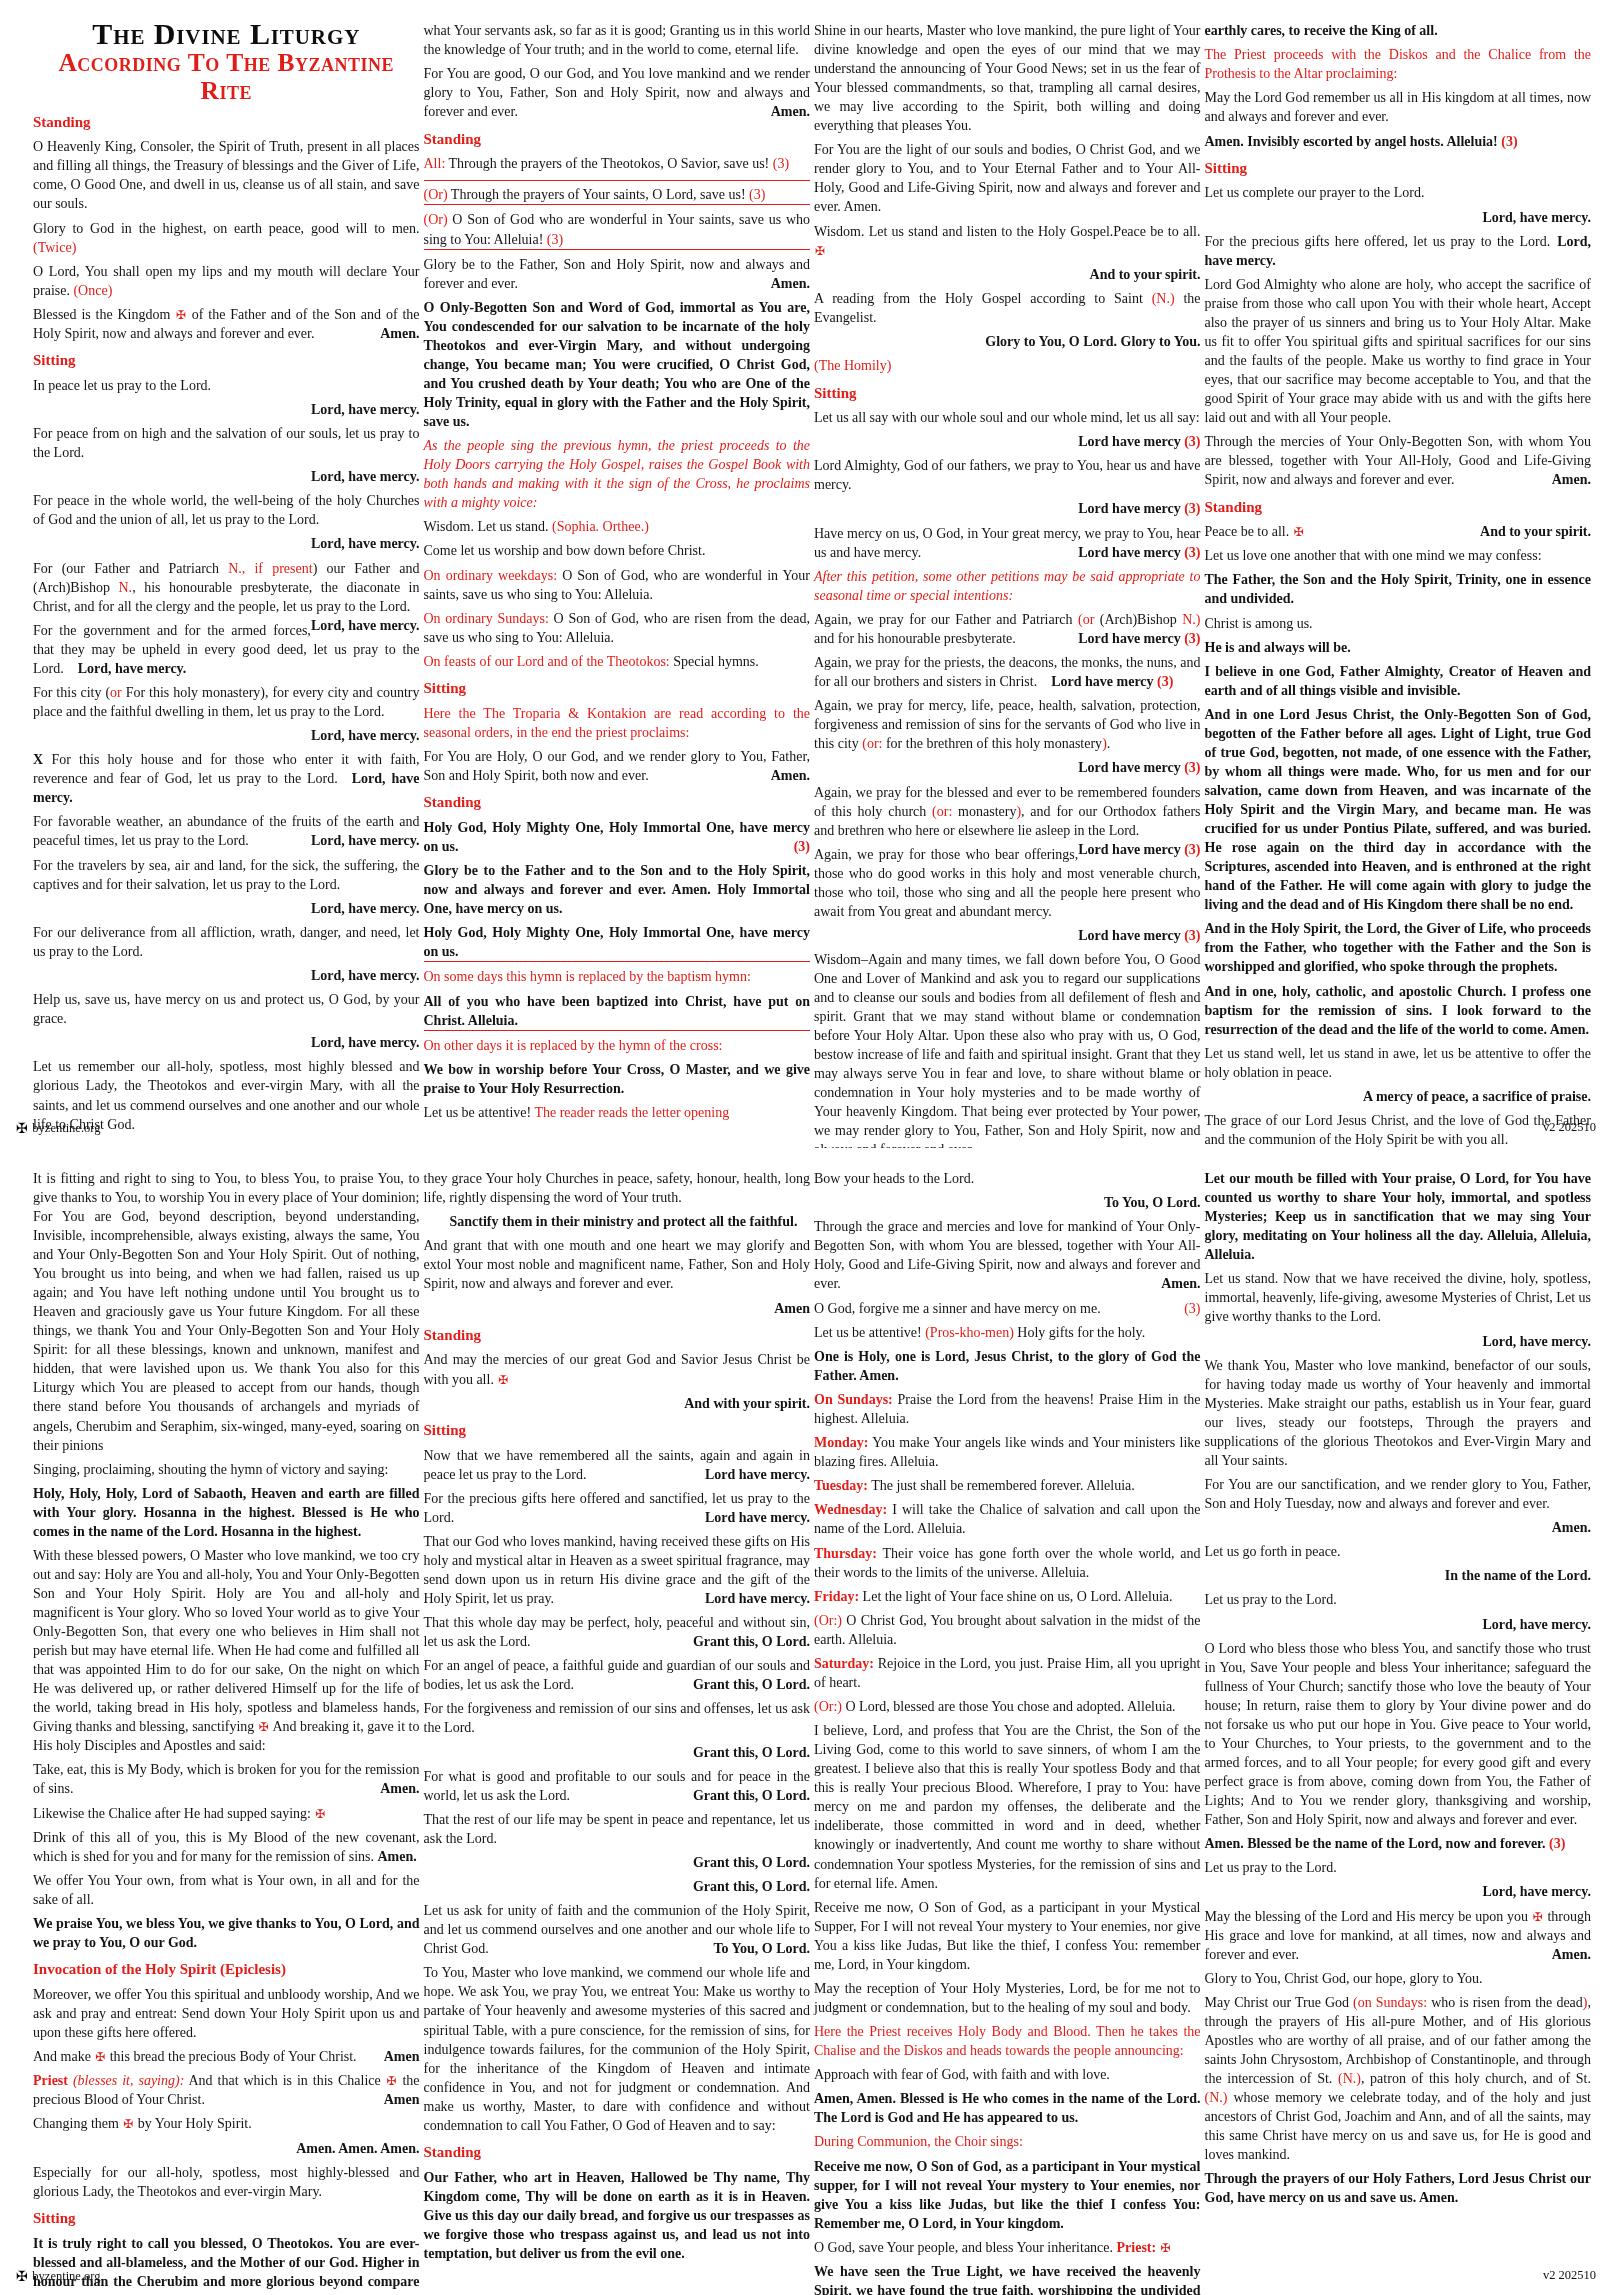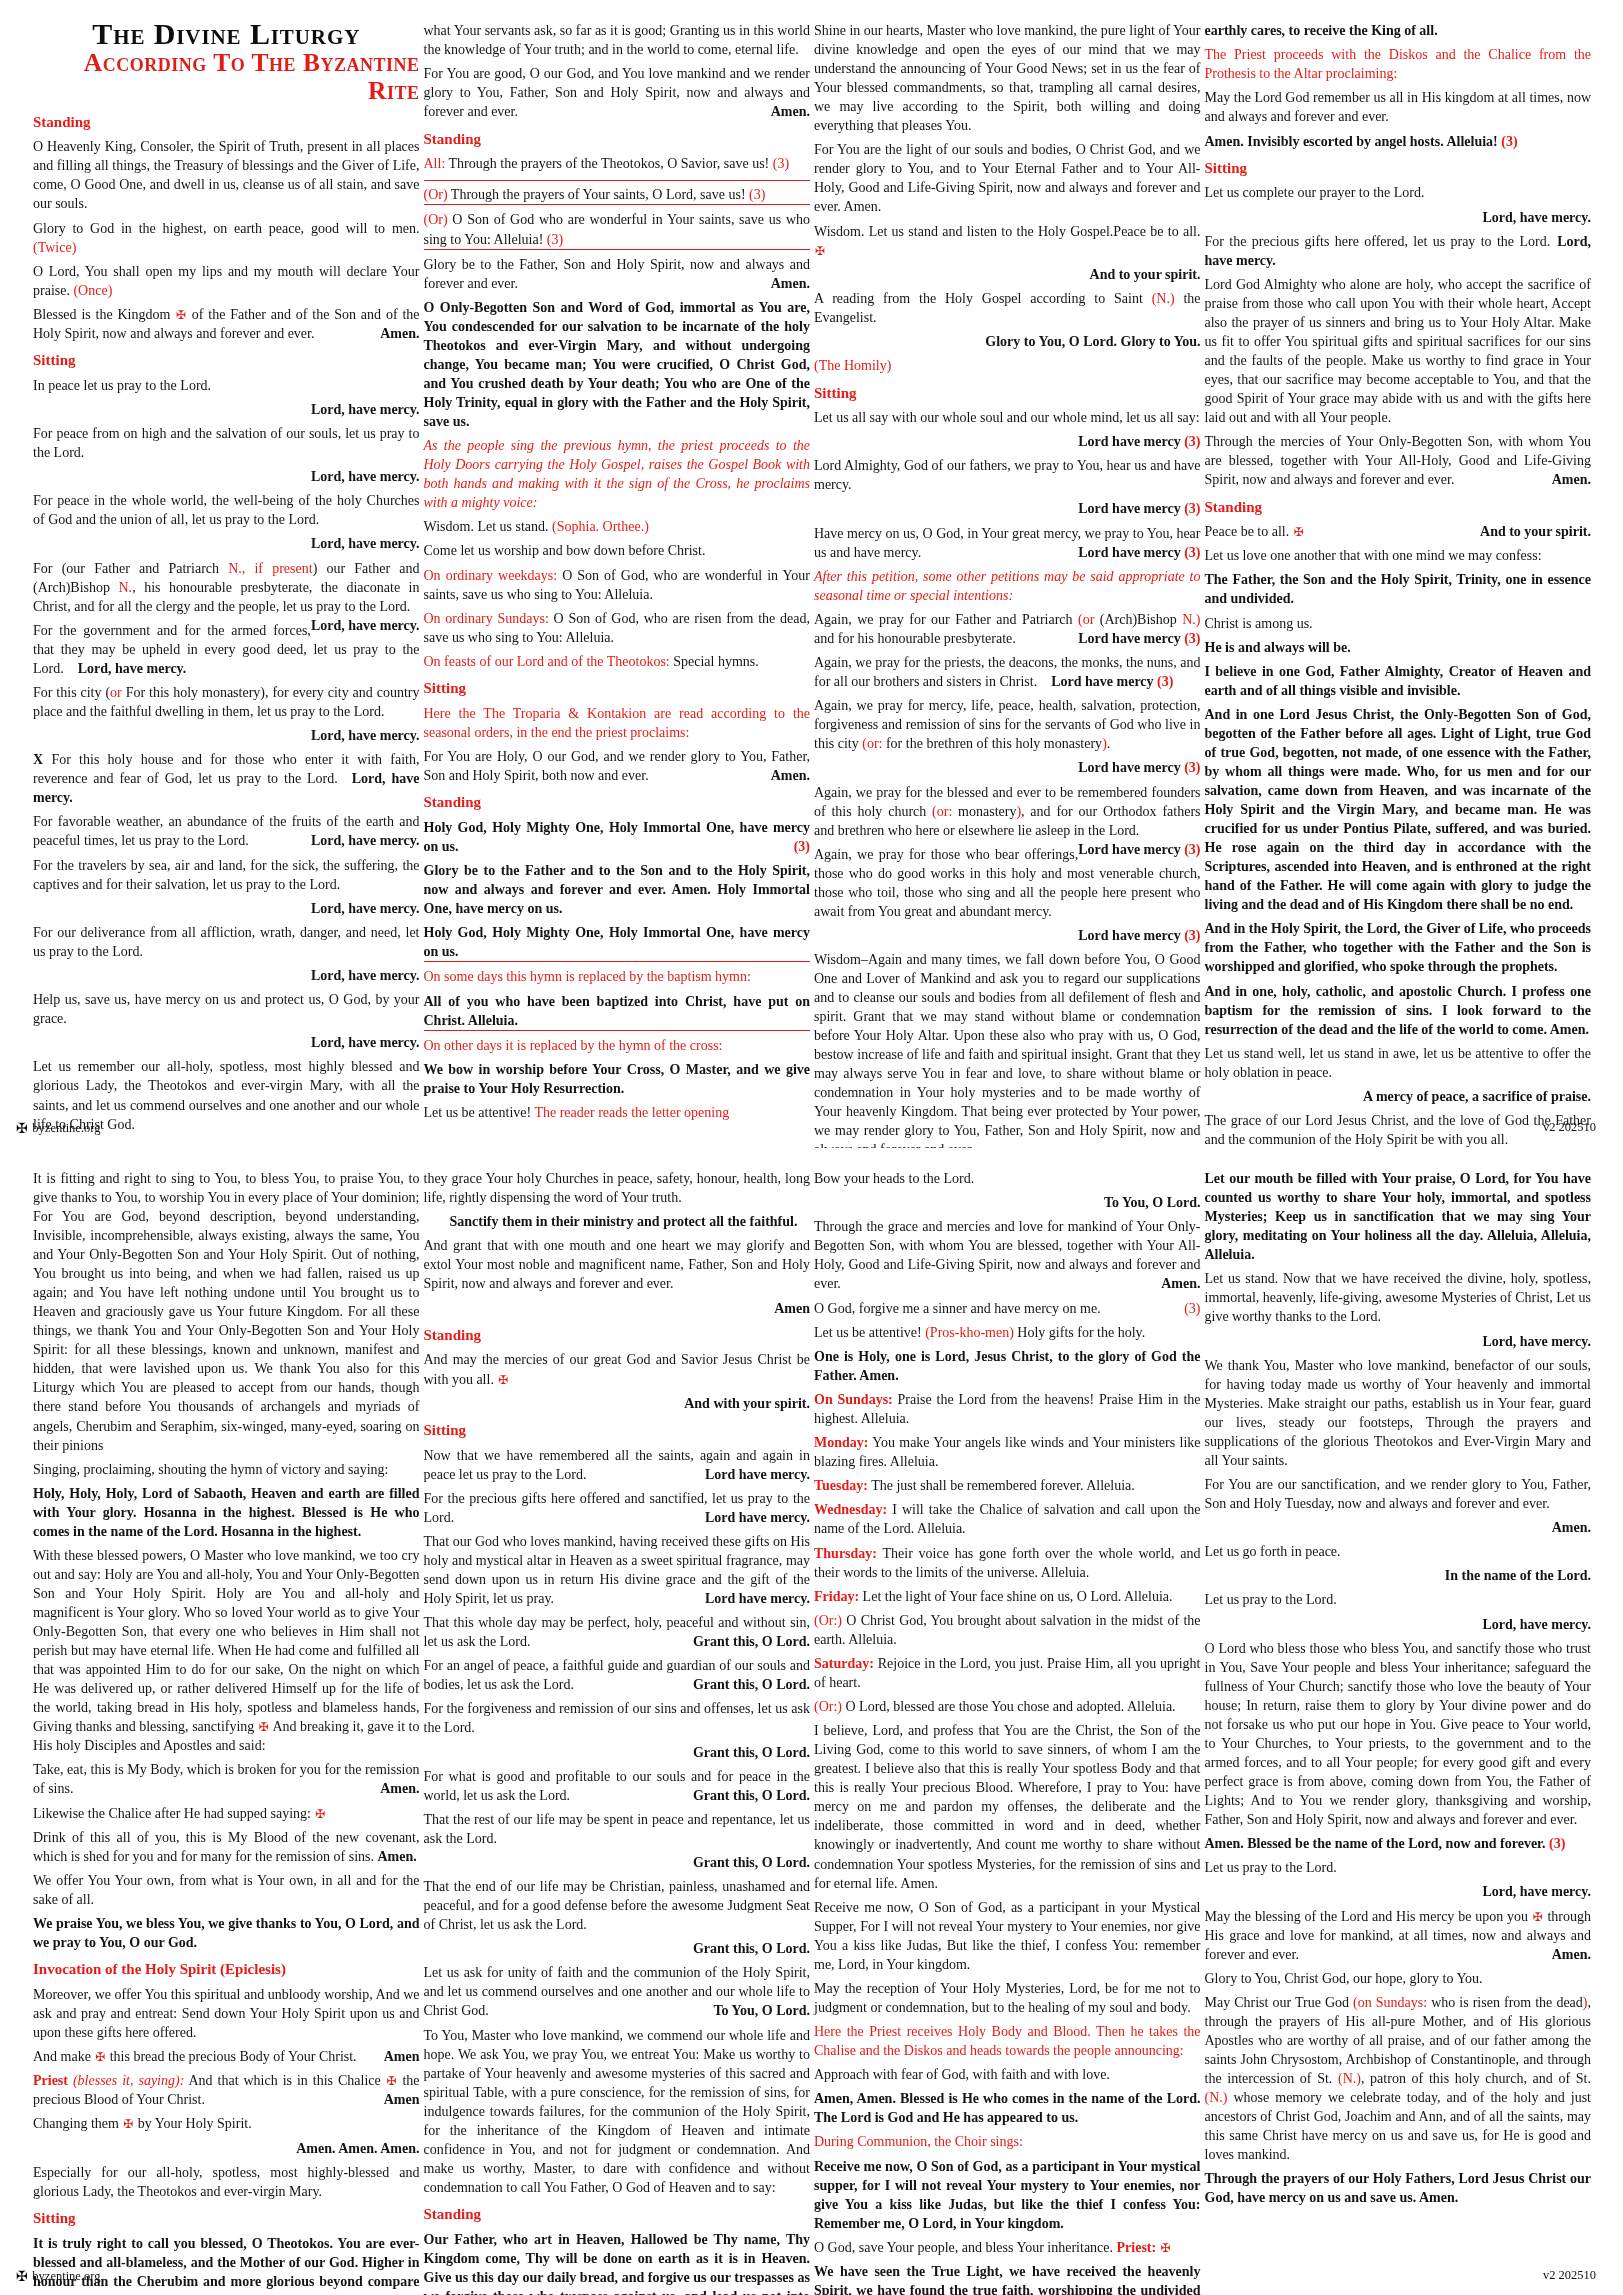--- a/index.html
+++ b/index.html
@@ -29,21 +29,21 @@
   .rtop{border-top:1.4px solid var(--red);padding-top:4.6px;margin-top:6.5px}
   .rbot{border-bottom:1.4px solid var(--red);padding-bottom:0}
   .ir{color:var(--red)}
   .irb{color:var(--red);font-weight:700}
   .iri{color:var(--red);font-style:italic}
   .ib{font-weight:700}
   .fr{float:right}
   .cross{color:var(--red);font-size:0.85em;padding:0 0.9px}
   #doc-title{margin:1.9px 0 6.5px}
   .title1{text-align:center;font-variant:small-caps;font-weight:700;font-size:30px;line-height:1.05;letter-spacing:0.9px;color:#0d0d0d}
-  .title2{text-align:right;font-variant:small-caps;font-weight:700;font-size:25.5px;line-height:1.08;letter-spacing:0.5px;color:var(--red)}
+  .title2{text-align:center;font-variant:small-caps;font-weight:700;font-size:25.5px;line-height:1.08;letter-spacing:0.5px;color:var(--red)}
   .pagefoot{position:absolute;left:16px;right:28px;bottom:10.2px;display:flex;justify-content:space-between;font-size:12.5px;color:#111}
   .pagefoot .site{display:flex;align-items:center;gap:4.6px}
   .footcross{font-size:14px;color:#000}
 </style>
 </head>
 <body>
 
 <section class="page">
   <div class="cols">
       <div class="col">
@@ -198,21 +198,20 @@
         <div class="blk p">Now that we have remembered all the saints, again and again in peace let us pray to the Lord.<span class="fr"><span class="ib">Lord have mercy.</span></span></div>
         <div class="blk p">For the precious gifts here offered and sanctified, let us pray to the Lord.<span class="fr"><span class="ib">Lord have mercy.</span></span></div>
         <div class="blk p">That our God who loves mankind, having received these gifts on His holy and mystical altar in Heaven as a sweet spiritual fragrance, may send down upon us in return His divine grace and the gift of the Holy Spirit, let us pray.<span class="fr"><span class="ib">Lord have mercy.</span></span></div>
         <div class="blk p">That this whole day may be perfect, holy, peaceful and without sin, let us ask the Lord.<span class="fr"><span class="ib">Grant this, O Lord.</span></span></div>
         <div class="blk p">For an angel of peace, a faithful guide and guardian of our souls and bodies, let us ask the Lord.<span class="fr"><span class="ib">Grant this, O Lord.</span></span></div>
         <div class="blk p">For the forgiveness and remission of our sins and offenses, let us ask the Lord.</div>
         <div class="blk resp">Grant this, O Lord.</div>
         <div class="blk p">For what is good and profitable to our souls and for peace in the world, let us ask the Lord.<span class="fr"><span class="ib">Grant this, O Lord.</span></span></div>
         <div class="blk p">That the rest of our life may be spent in peace and repentance, let us ask the Lord.</div>
         <div class="blk resp">Grant this, O Lord.</div>
-        <div class="blk p">That the end of our life may be Christian, painless, unashamed and peaceful, and for a good defense before the awesome Judgment Seat of Christ, let us ask the Lord.</div>
         <div class="blk resp">Grant this, O Lord.</div>
         <div class="blk p">Let us ask for unity of faith and the communion of the Holy Spirit, and let us commend ourselves and one another and our whole life to Christ God.<span class="fr"><span class="ib">To You, O Lord.</span></span></div>
         <div class="blk p">To You, Master who love mankind, we commend our whole life and hope. We ask You, we pray You, we entreat You: Make us worthy to partake of Your heavenly and awesome mysteries of this sacred and spiritual Table, with a pure conscience, for the remission of sins, for indulgence towards failures, for the communion of the Holy Spirit, for the inheritance of the Kingdom of Heaven and intimate confidence in You, and not for judgment or condemnation. And make us worthy, Master, to dare with confidence and without condemnation to call You Father, O God of Heaven and to say:</div>
         <div class="blk h">Standing</div>
         <div class="blk b">Our Father, who art in Heaven, Hallowed be Thy name, Thy Kingdom come, Thy will be done on earth as it is in Heaven. Give us this day our daily bread, and forgive us our trespasses as we forgive those who trespass against us, and lead us not into temptation, but deliver us from the evil one.</div>
       </div>
       <div class="col">
         <div class="blk p">Bow your heads to the Lord.</div>
         <div class="blk resp">To You, O Lord.</div>
         <div class="blk p">Through the grace and mercies and love for mankind of Your Only-Begotten Son, with whom You are blessed, together with Your All-Holy, Good and Life-Giving Spirit, now and always and forever and ever.<span class="fr"><span class="ib">Amen.</span></span></div>

